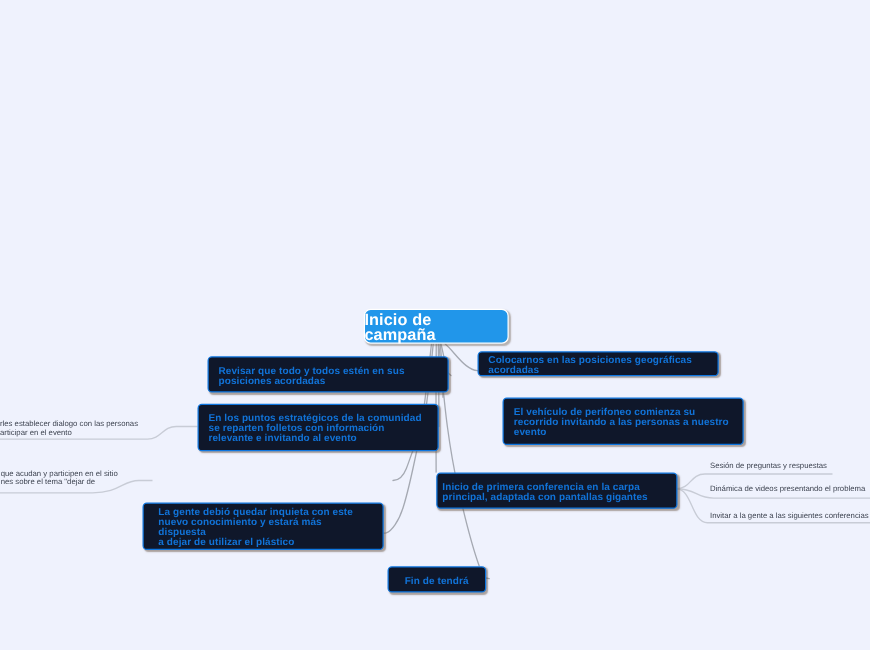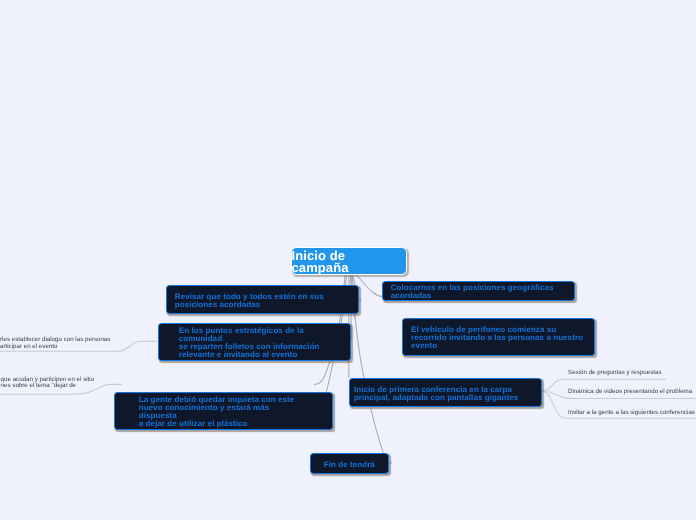--- a/index.html
+++ b/index.html
@@ -57,39 +57,39 @@
   <div class="node" style="left:165.8px;top:284.7px;width:193px;height:29.6px;padding:0 8px;">
     <span class="txt">Revisar que todo y todos estén en sus
 posiciones acordadas</span>
   </div>
 
   <div class="node up" style="left:381.7px;top:280.9px;width:193px;height:20px;padding:0 8px;">
     <span class="txt">Colocarnos en las posiciones geográficas
 acordadas</span>
   </div>
 
-  <div class="node n3" style="left:157.8px;top:322.8px;width:193px;height:38px;padding:0 20px;">
+  <div class="node n3" style="left:157.8px;top:322.8px;width:193px;height:38px;padding:0 8px;">
     <span class="txt">En los puntos estratégicos de la comunidad
 se reparten folletos con información
 relevante e invitando al evento</span>
   </div>
 
   <div class="node n3" style="left:354px;top:317.9px;width:192.8px;height:37.9px;padding:0 8px;margin-left:48px;">
     <span class="txt">El vehículo de perifoneo comienza su
 recorrido invitando a las personas a nuestro
 evento</span>
   </div>
 
 
   <div class="node" style="left:348.9px;top:377.7px;width:192.8px;height:29px;padding:0 4px;">
     <span class="txt">Inicio de primera conferencia en la carpa
 principal, adaptada con pantallas gigantes</span>
   </div>
 
-  <div class="node n3" style="left:113.7px;top:392px;width:219px;height:38.3px;padding:0 24px;">
+  <div class="node n3" style="left:113.7px;top:402px;width:193px;height:38.3px;padding:0 12px;">
     <span class="txt">La gente debió quedar inquieta con este
 nuevo conocimiento y estará más dispuesta
 a dejar de utilizar el plástico</span>
   </div>
 
   <div class="node" style="left:309.7px;top:452.7px;width:79.2px;height:21.1px;justify-content:center;">
     <span class="txt">Fin de tendrá</span>
   </div>
 
   <div class="leaf" style="left:0px;top:337.2px;width:130px;">rles establecer dialogo con las personas

